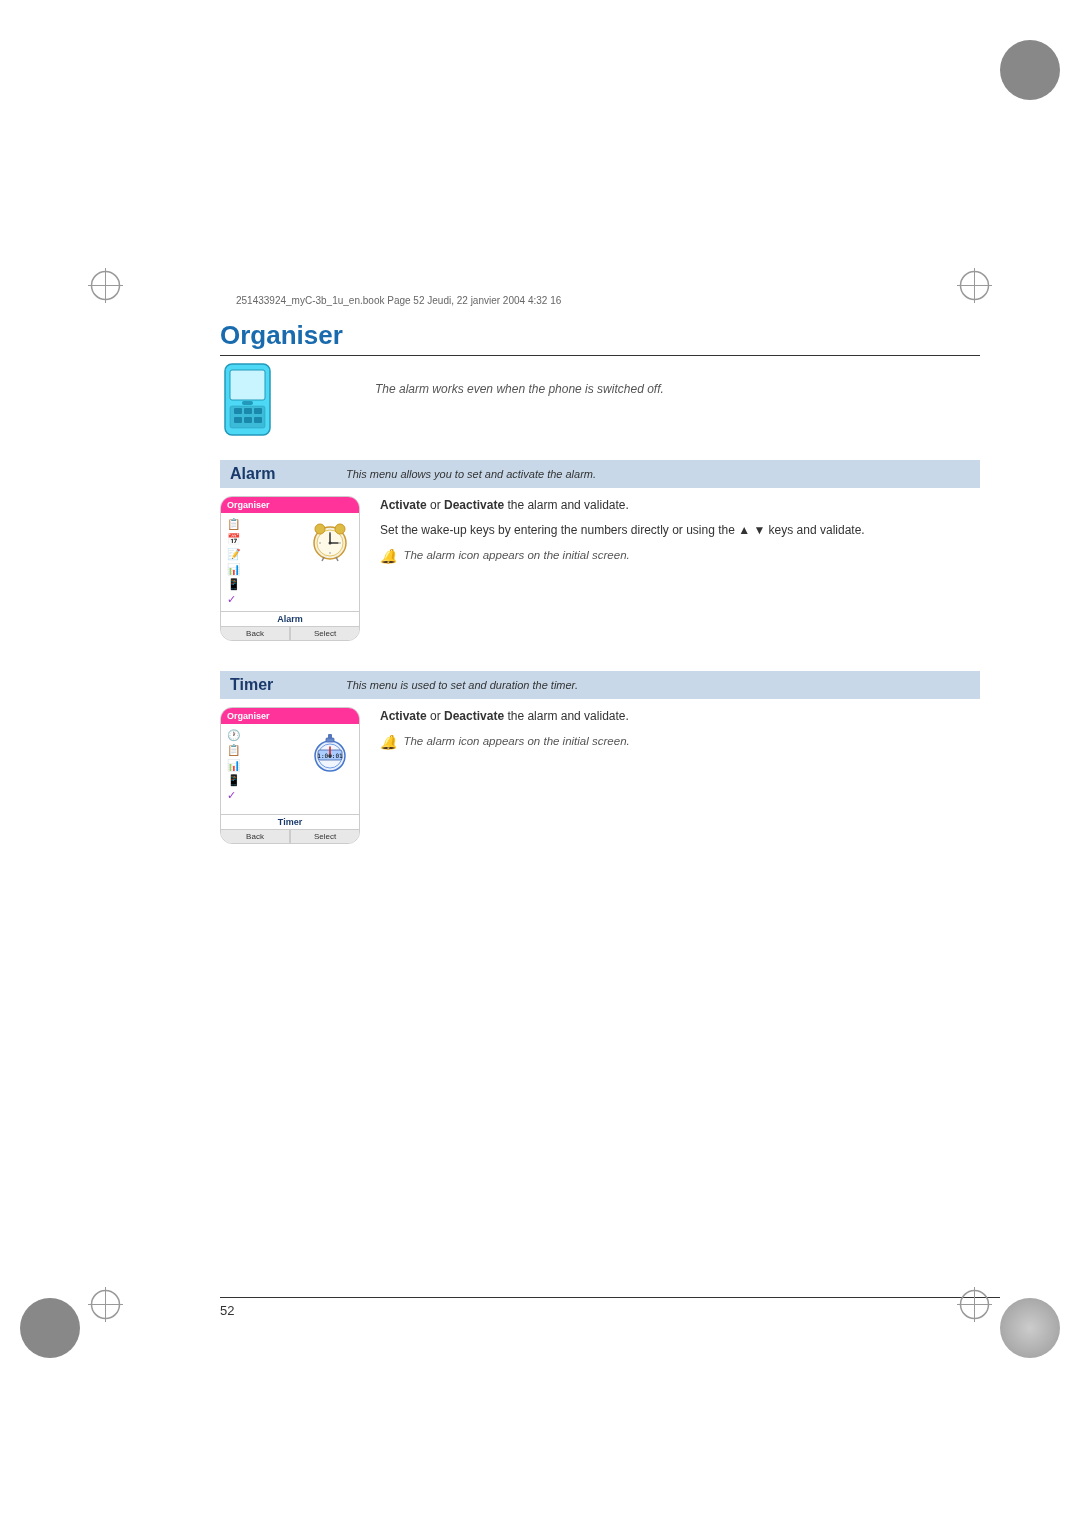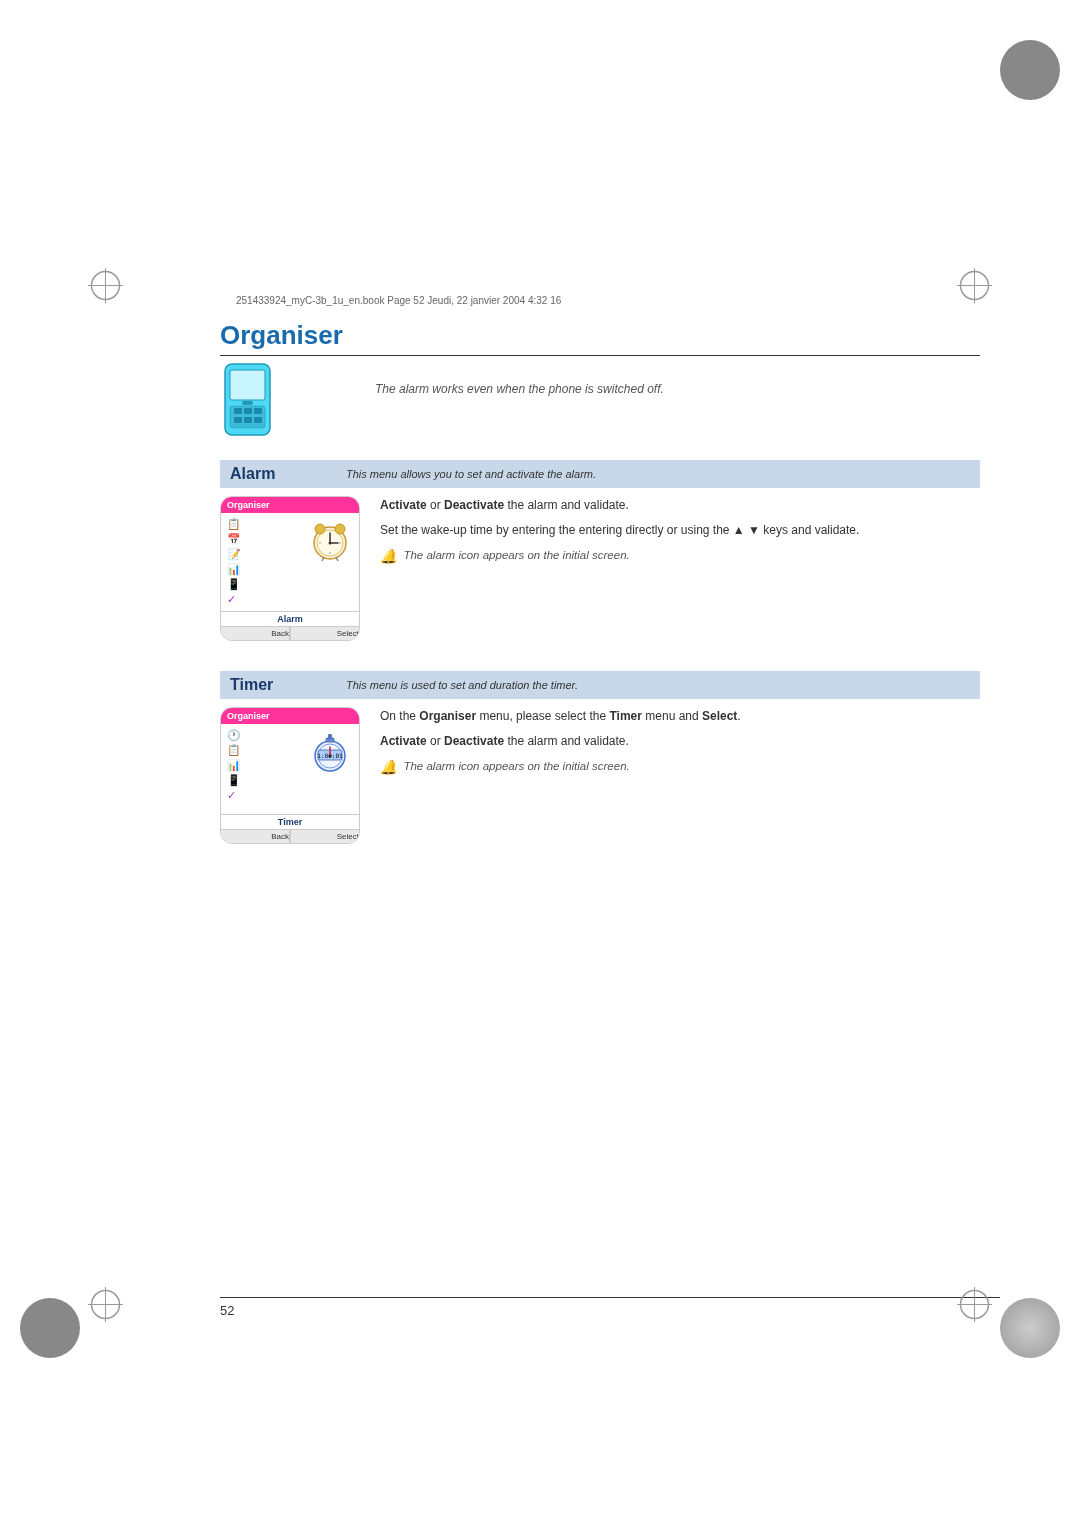--- a/index.html
+++ b/index.html
@@ -163,21 +163,21 @@
       border-top: 1px solid #ccc;
     }
 
     .phone-softkeys {
       display: flex;
       border-top: 1px solid #ccc;
       background: #e8e8e8;
     }
     .phone-softkey {
       flex: 1;
-      text-align: right;
+      text-align: center;
       font-size: 8px;
       padding: 2px 0;
       border-right: 1px solid #ccc;
       color: #333;
     }
     .phone-softkey:last-child { border-right: none; }
 
     
     .section-text {
       flex: 1;
@@ -353,21 +353,21 @@
           <div class="phone-bottom-label">Alarm</div>
           <div class="phone-softkeys">
             <div class="phone-softkey">Back</div>
             <div style="width:1px; background:#ccc;"></div>
             <div class="phone-softkey">Select</div>
           </div>
         </div>
 
         <div class="section-text">
           <p><strong>Activate</strong> or <strong>Deactivate</strong> the alarm and validate.</p>
-          <p>Set the wake-up time by entering the entering directly or using the ▲ ▼ keys and validate.</p>
+          <p>Set the wake-up keys by entering the numbers directly or using the ▲ ▼ keys and validate.</p>
           <div class="note-line">
             <span class="note-icon">🔔</span>
             <span style="font-style:italic; font-size:11.5px; color:#555;">The alarm icon appears on the initial screen.</span>
           </div>
         </div>
       </div>
     </div>
 
     <div class="section">
       <div class="section-header">
@@ -418,21 +418,20 @@
           </div>
           <div class="phone-bottom-label">Timer</div>
           <div class="phone-softkeys">
             <div class="phone-softkey">Back</div>
             <div style="width:1px; background:#ccc;"></div>
             <div class="phone-softkey">Select</div>
           </div>
         </div>
 
         <div class="section-text">
-          <p>On the <strong>Organiser</strong> menu, please select the <strong>Timer</strong> menu and <strong>Select</strong>.</p>
           <p><strong>Activate</strong> or <strong>Deactivate</strong> the alarm and validate.</p>
           <div class="note-line">
             <span class="note-icon">🔔</span>
             <span style="font-style:italic; font-size:11.5px; color:#555;">The alarm icon appears on the initial screen.</span>
           </div>
         </div>
       </div>
     </div>
 
   </div>

